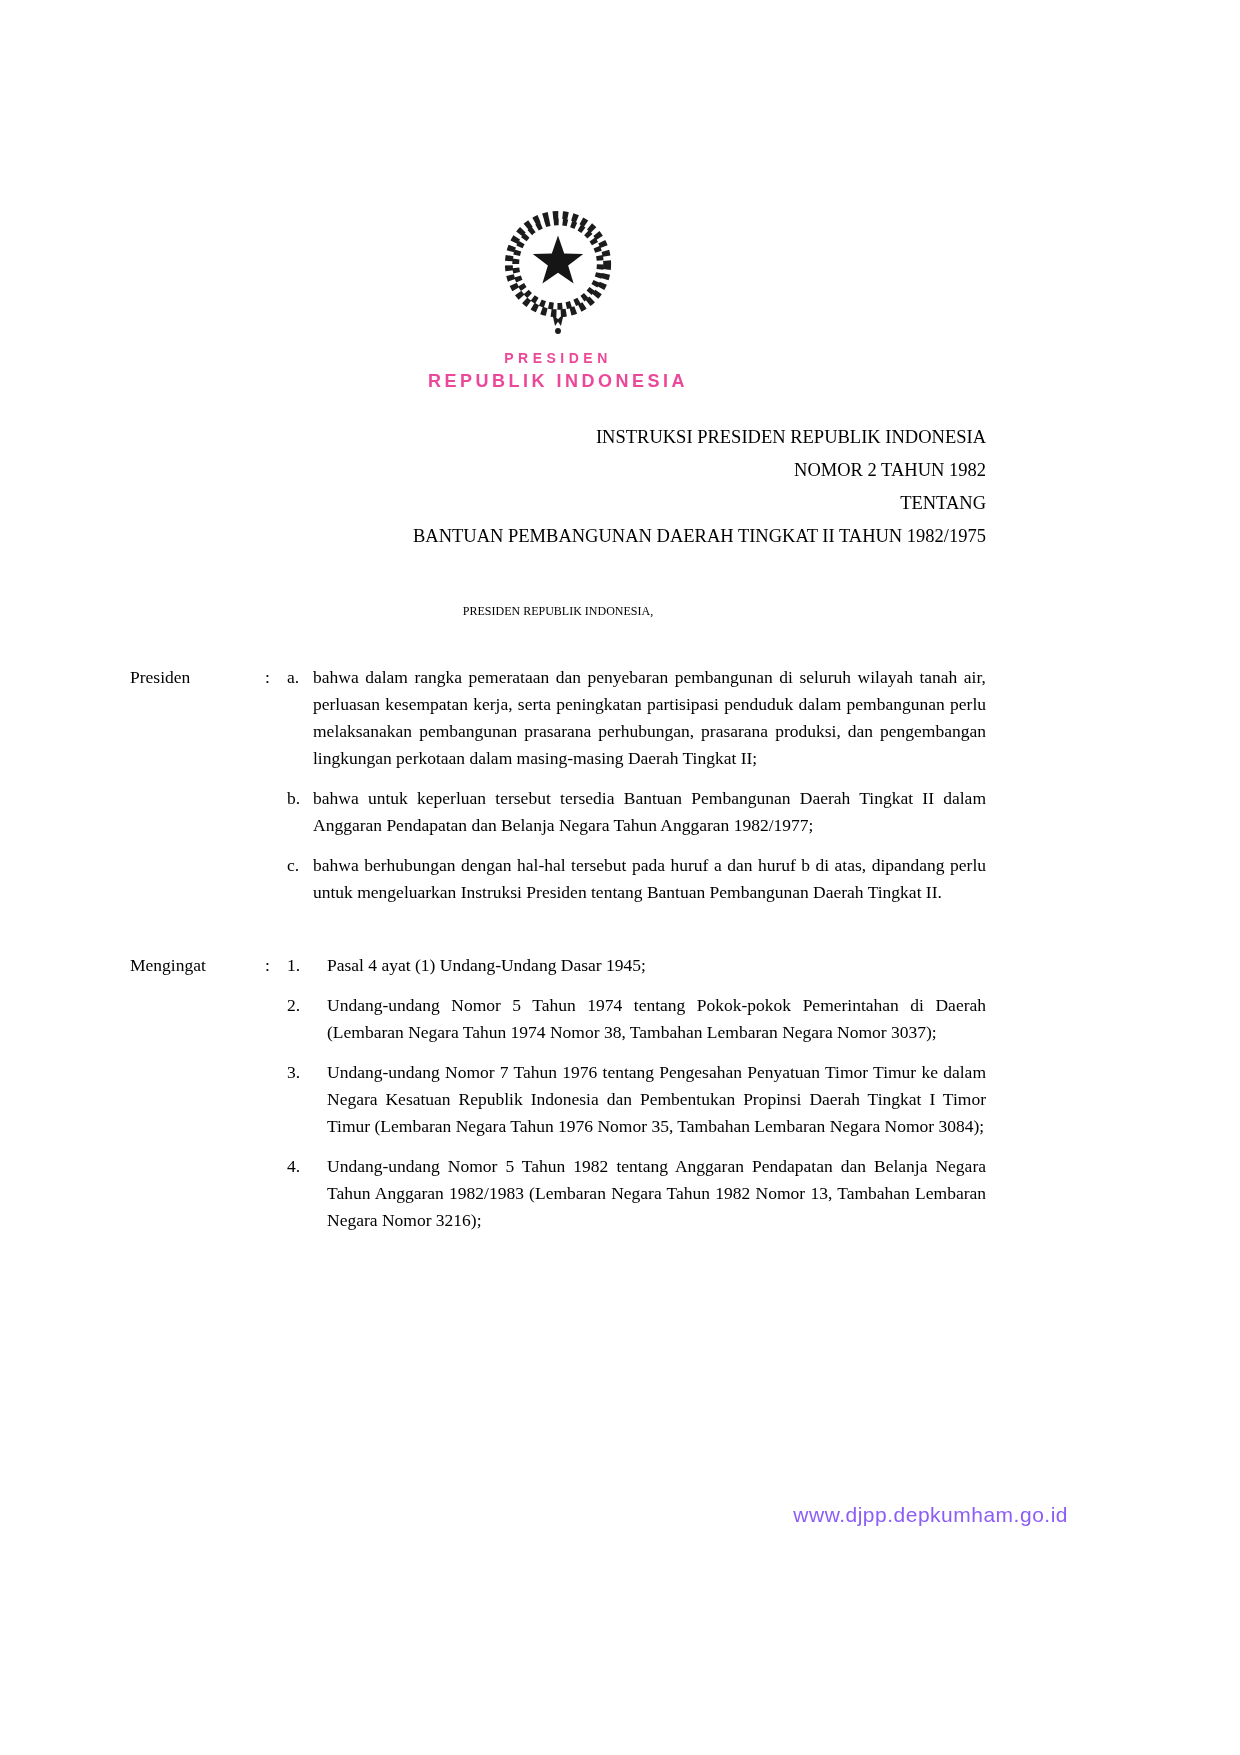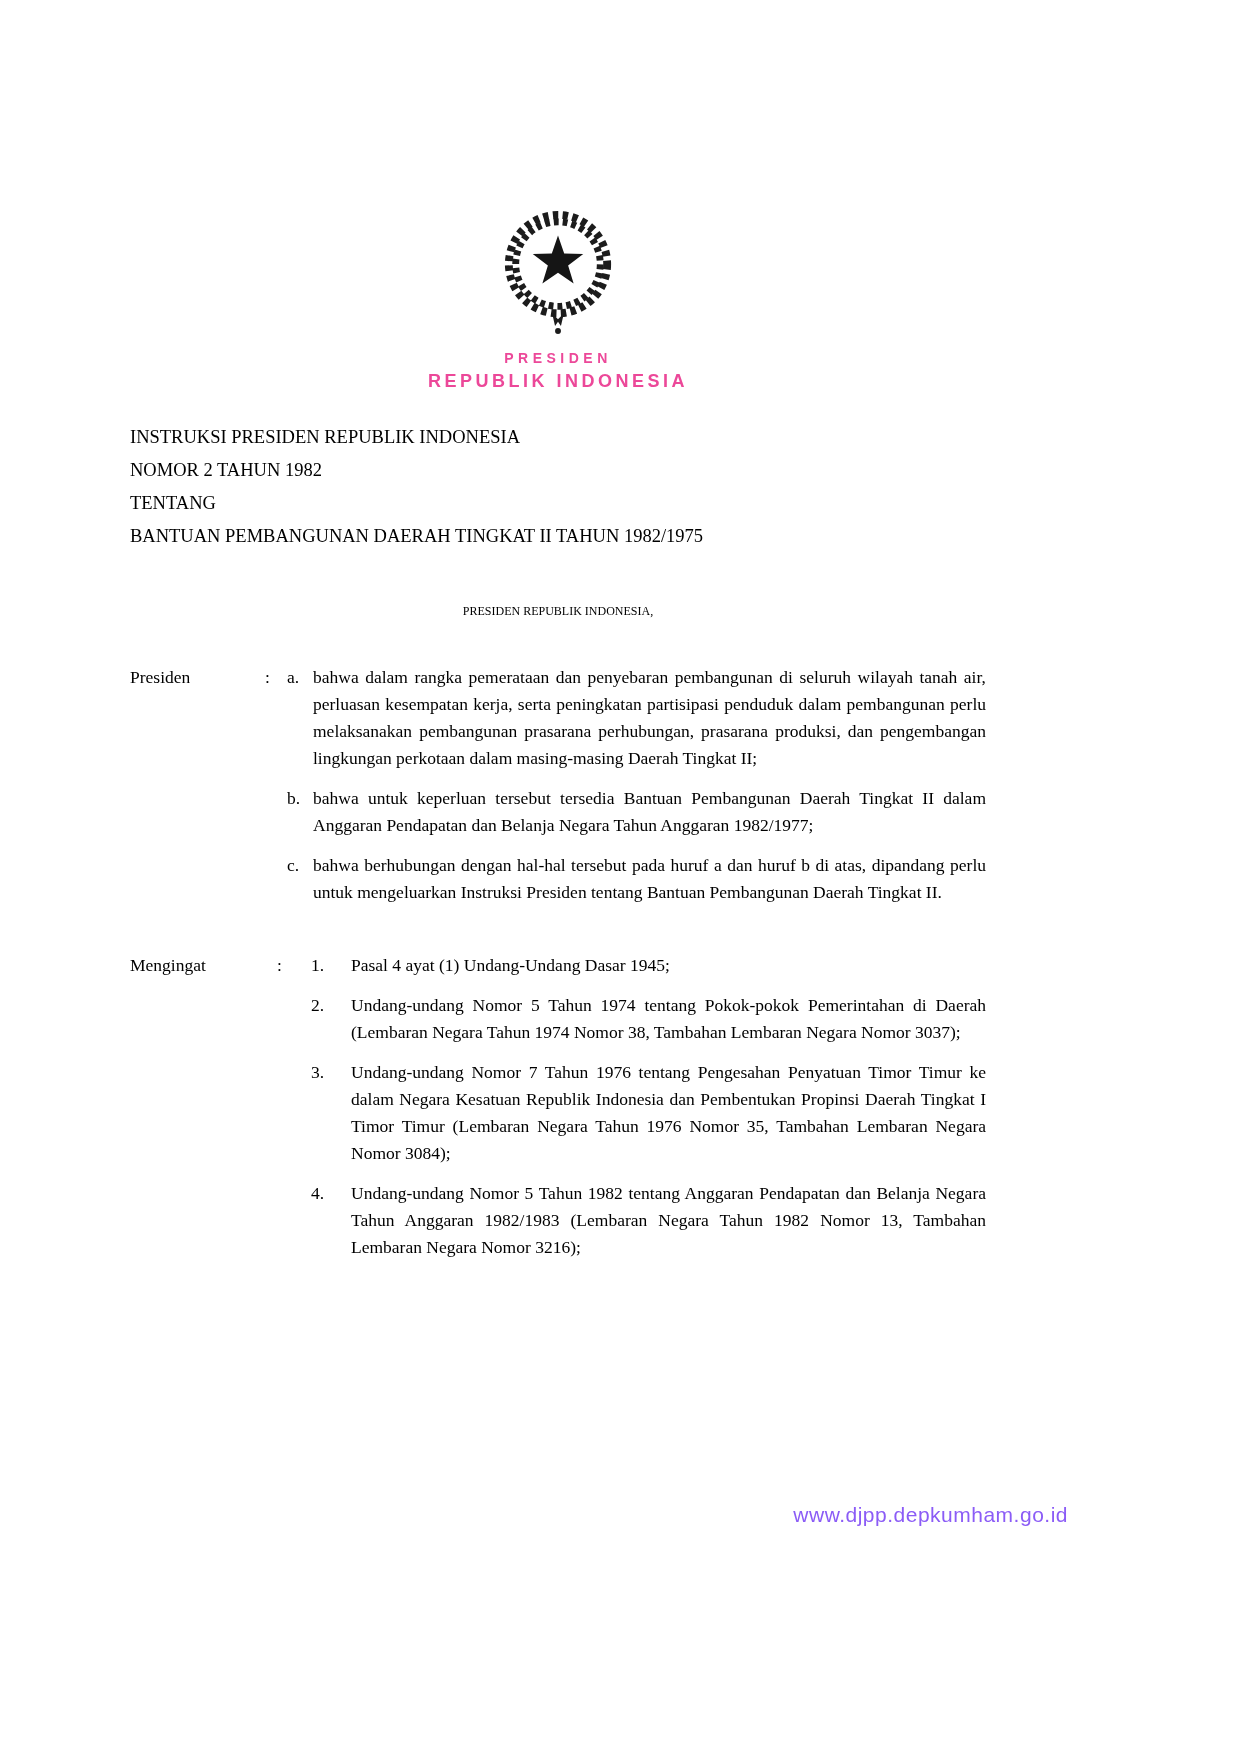--- a/index.html
+++ b/index.html
@@ -37,39 +37,39 @@
     line-height: 19px;
   }
   .letterhead-line2 {
     font-size: 18px;
     letter-spacing: 3.5px;
     line-height: 19px;
     margin-top: 4px;
   }
   .title-block {
     margin-top: 30px;
-    text-align: left;
+    text-align: right;
     font-size: 18.5px;
   }
   .title-block div { line-height: 33px; }
   .subject-line {
     margin-top: 42px;
     text-align: center;
     font-size: 12px;
     line-height: 33px;
   }
   .clause {
     display: grid;
     grid-template-columns: 135px 22px 1fr;
     font-size: 17.5px;
     line-height: 27px;
     align-items: start;
   }
   .menimbang-block { margin-top: 36px; }
-  .mengingat-block { margin-top: 46px; gap: 12px; }
+  .mengingat-block { margin-top: 46px; }
   .item {
     display: grid;
     grid-template-columns: 26px 1fr;
     margin-bottom: 13px;
   }
   .mengingat-block .item { grid-template-columns: 40px 1fr; }
   .item:last-child { margin-bottom: 0; }
   .item-text {
     text-align: justify;
     text-justify: inter-word;

